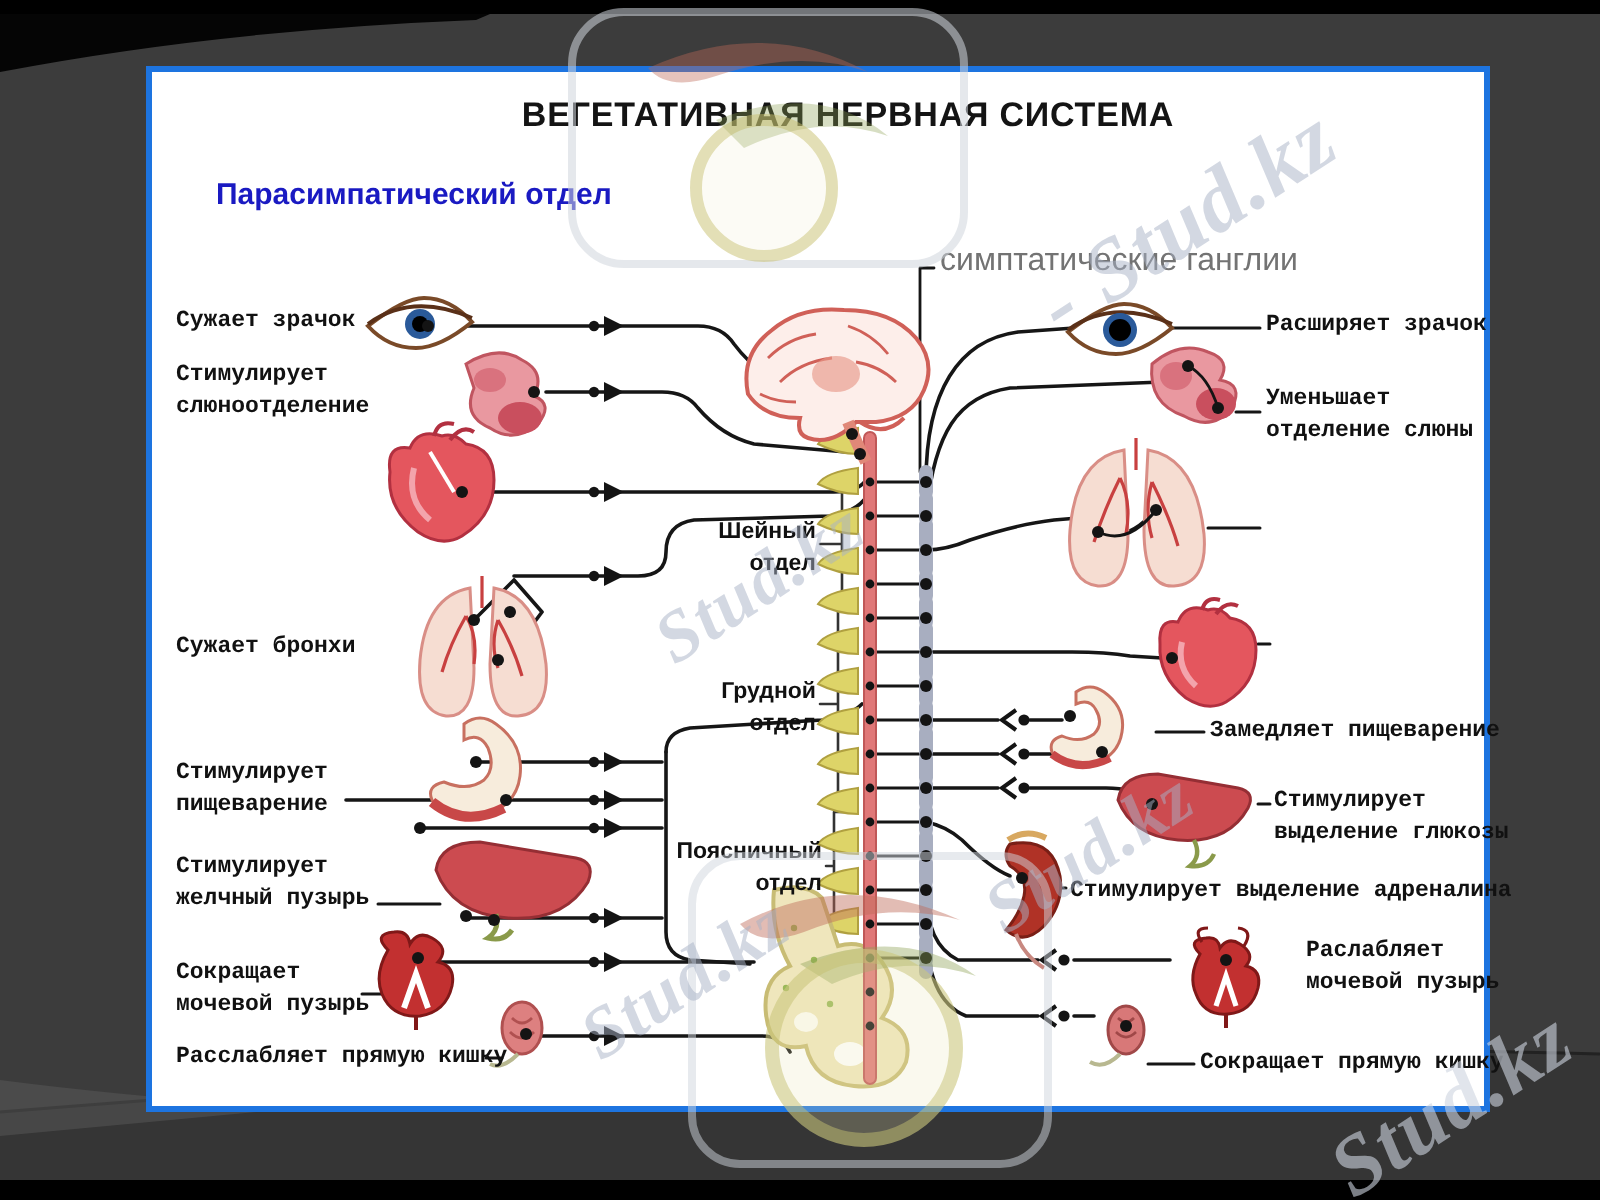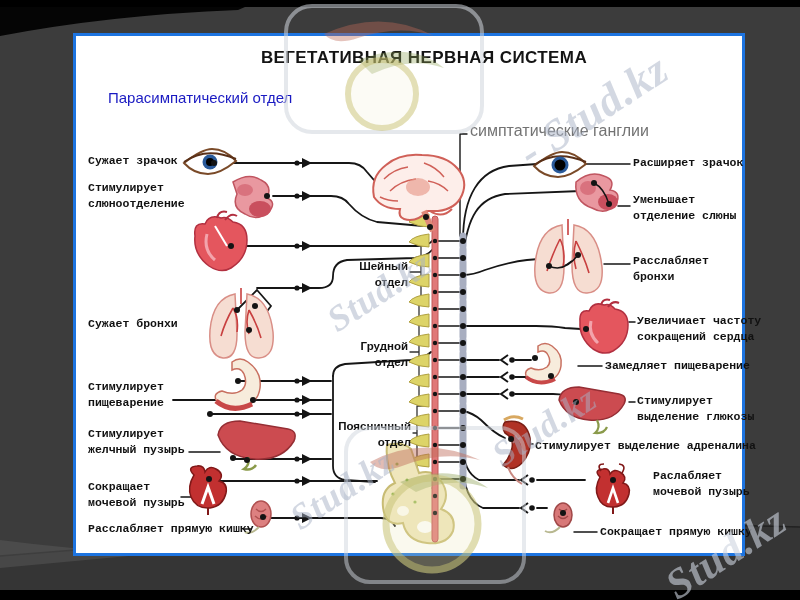--- a/index.html
+++ b/index.html
@@ -5,21 +5,21 @@
   html,body{margin:0;padding:0;}
   #stage{position:relative;width:800px;height:600px;background:#3c3c3c;overflow:hidden;
          font-family:"Liberation Sans",sans-serif;}
   #bg-art{position:absolute;left:0;top:0;z-index:0;}
   .panel{position:absolute;left:73px;top:33px;width:672px;height:523px;background:#ffffff;
          border:3px solid #1d74e0;box-sizing:border-box;z-index:1;}
   .panel-inner{position:absolute;left:5px;top:0;width:666px;height:517px;padding-left:20px;}
   #diagram-svg{position:absolute;left:0;top:0;z-index:2;}
   .title{position:absolute;left:0;top:12px;width:100%;text-align:center;font-size:17px;
          font-weight:700;color:#141414;letter-spacing:.4px;z-index:3;}
-  .heading{position:absolute;font-size:15px;font-weight:400;color:#1a1ac2;z-index:3;}
+  .heading{position:absolute;font-size:15px;font-weight:700;color:#1a1ac2;z-index:3;}
   .lbl{position:absolute;font-size:11.5px;font-weight:700;color:#111;line-height:16px;
        white-space:pre-line;z-index:3;font-family:Liberation Mono, monospace;}
   .spine-lbl{position:absolute;font-size:11.5px;font-weight:700;color:#111;line-height:16px;
        white-space:pre-line;text-align:right;z-index:3;}
   .ganglia{position:absolute;left:389px;top:86px;font-size:16px;font-weight:400;color:#737373;z-index:3;}
   .wm{position:absolute;z-index:11;font-family:"Liberation Serif",serif;font-style:italic;
       font-weight:700;color:rgba(168,178,198,0.5);text-align:center;pointer-events:none;
       letter-spacing:1px;}
   .wm-out{color:rgba(205,212,224,0.6);}
   .logo{position:absolute;z-index:10;pointer-events:none;}
@@ -350,24 +350,20 @@
 пищеварение</div>
   <div class="lbl" style="left:7px;top:390px;">Стимулирует
 желчный пузырь</div>
   <div class="lbl" style="left:7px;top:443px;">Сокращает
 мочевой пузырь</div>
   <div class="lbl" style="left:7px;top:485px;">Расслабляет прямую кишку</div>
 
   <div class="lbl" style="left:552px;top:119px;">Расширяет зрачок</div>
   <div class="lbl" style="left:552px;top:156px;">Уменьшает
 отделение слюны</div>
-  <div class="lbl" style="left:552px;top:217px;">Расслабляет
-бронхи</div>
-  <div class="lbl" style="left:556px;top:277px;">Увеличиает частоту
-сокращений сердца</div>
   <div class="lbl" style="left:524px;top:322px;">Замедляет пищеварение</div>
   <div class="lbl" style="left:556px;top:357px;">Стимулирует
 выделение глюкозы</div>
   <div class="lbl" style="left:454px;top:402px;">Стимулирует выделение адреналина</div>
   <div class="lbl" style="left:556px;top:432px;margin-left:16px;">Раслабляет
 мочевой пузырь</div>
   <div class="lbl" style="left:519px;top:488px;">Сокращает прямую кишку</div>
 
   <div class="spine-lbl" style="left:227px;top:222px;width:100px;">Шейный
 отдел</div>

